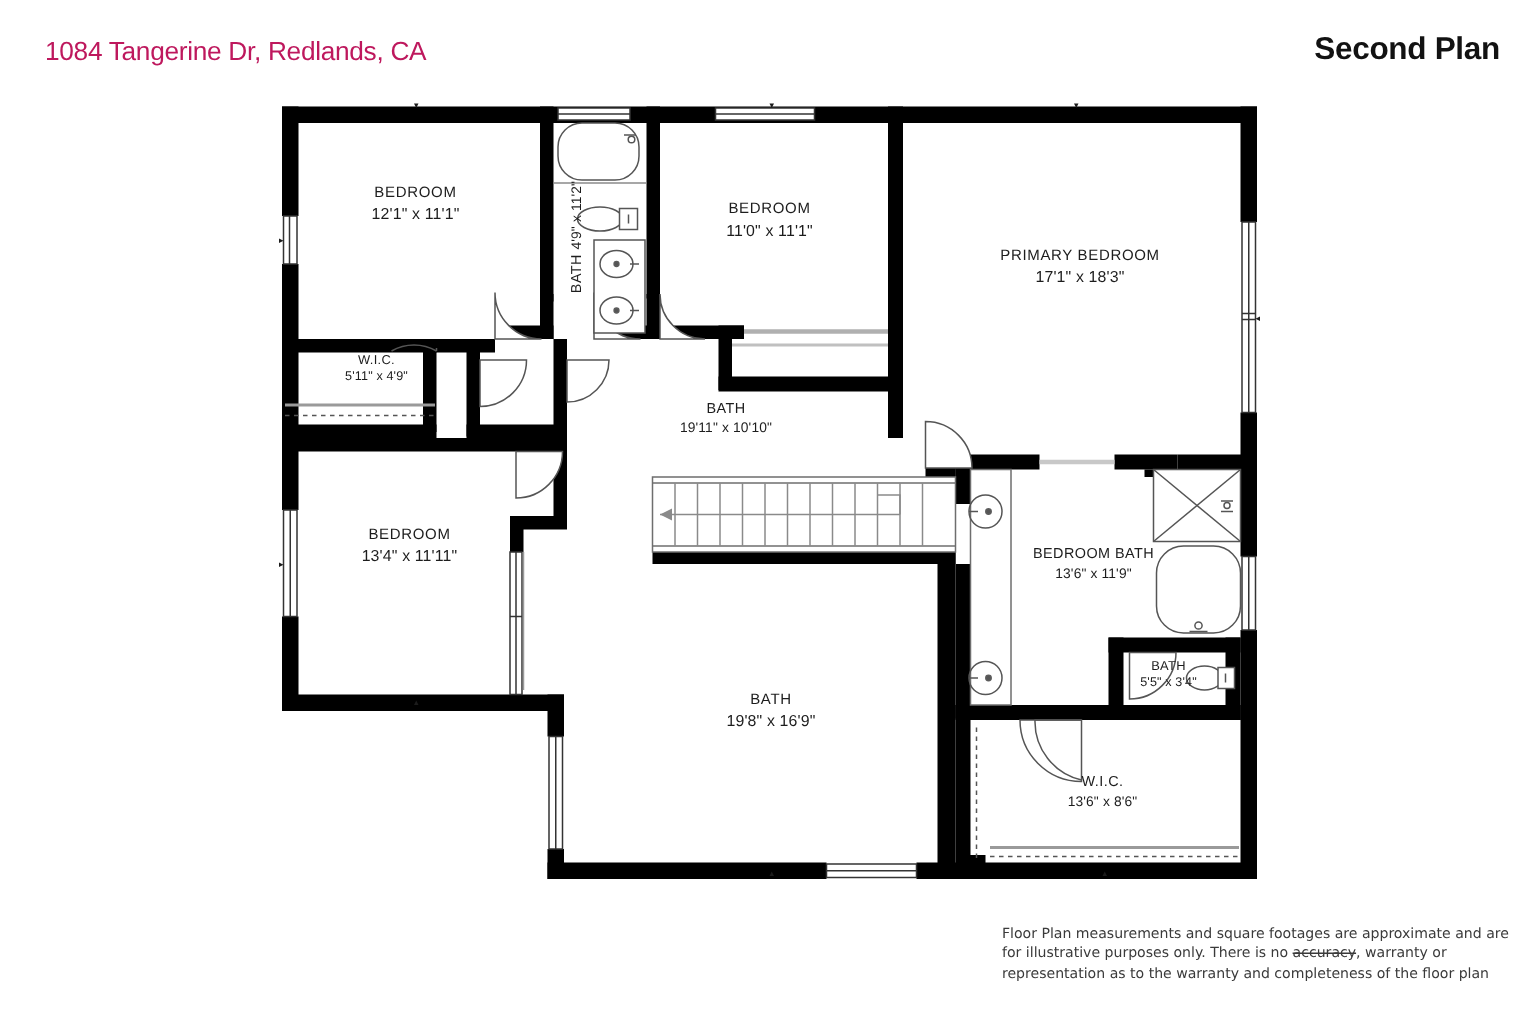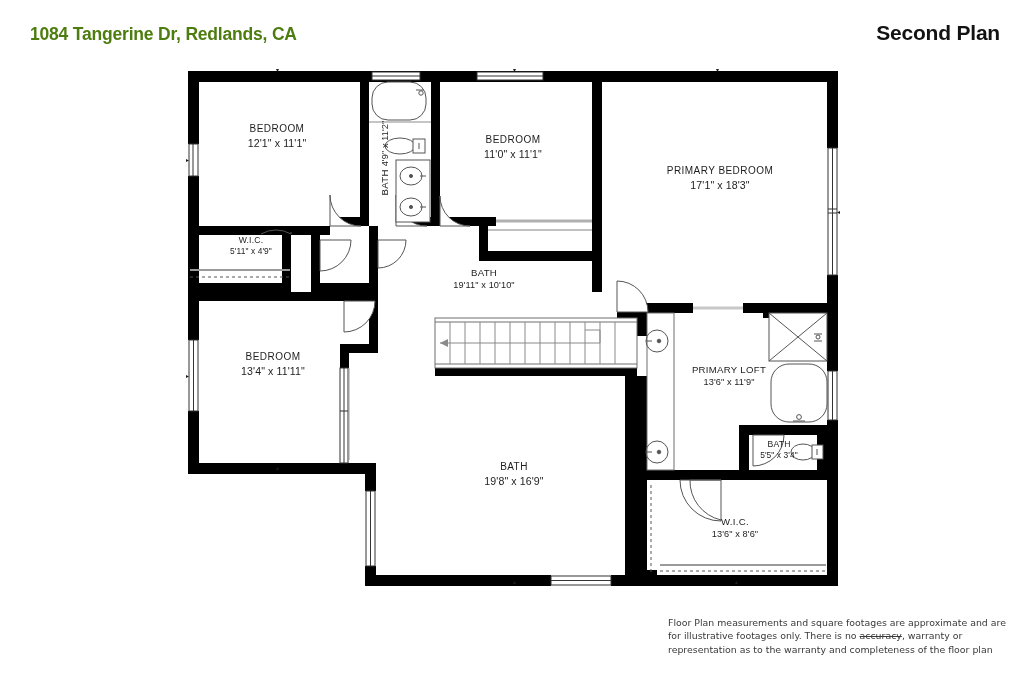--- a/index.html
+++ b/index.html
@@ -21,23 +21,23 @@
     inset: 0;
     background: #ffffff;
   }
 
   
   .hdr-address {
     position: absolute;
     left: 30px;
     top: 24px;
     font-size: 17.5px;
-    font-weight: 700;
+    font-weight: 400;
     letter-spacing: -0.2px;
-    color: #4d7c0f;
+    color: #be185d;
     white-space: nowrap;
   }
   .hdr-floor {
     position: absolute;
     right: 24px;
     top: 21px;
     font-size: 21px;
     font-weight: 700;
     letter-spacing: -0.2px;
     color: #121212;
@@ -413,36 +413,36 @@
       </div>
       <div class="room-label small" style="left: 484px; top: 279px;">
         <span class="rl-name">BATH</span>
         <span class="rl-dim">19'11" x 10'10"</span>
       </div>
       <div class="room-label" style="left: 273px; top: 364px;">
         <span class="rl-name">BEDROOM</span>
         <span class="rl-dim">13'4" x 11'11"</span>
       </div>
       <div class="room-label small" style="left: 729px; top: 376px;">
-        <span class="rl-name">PRIMARY LOFT</span>
+        <span class="rl-name">BEDROOM BATH</span>
         <span class="rl-dim">13'6" x 11'9"</span>
       </div>
       <div class="room-label tiny" style="left: 779px; top: 449px;">
         <span class="rl-name">BATH</span>
         <span class="rl-dim">5'5" x 3'4"</span>
       </div>
       <div class="room-label" style="left: 514px; top: 474px;">
         <span class="rl-name">BATH</span>
         <span class="rl-dim">19'8" x 16'9"</span>
       </div>
       <div class="room-label small" style="left: 735px; top: 528px;">
         <span class="rl-name">W.I.C.</span>
         <span class="rl-dim">13'6" x 8'6"</span>
       </div>
     </div>
 
   <div class="disclaimer">
     <span>Floor Plan measurements and square footages are approximate and are for</span>
-    <span>illustrative footages only. There is no </span><span class="strike">accuracy</span><span>, warranty or representation</span>
+    <span>illustrative purposes only. There is no </span><span class="strike">accuracy</span><span>, warranty or representation</span>
     <span>as to the warranty and completeness of the floor plan</span>
   </div>
 
 </div>
 
 </body></html>

